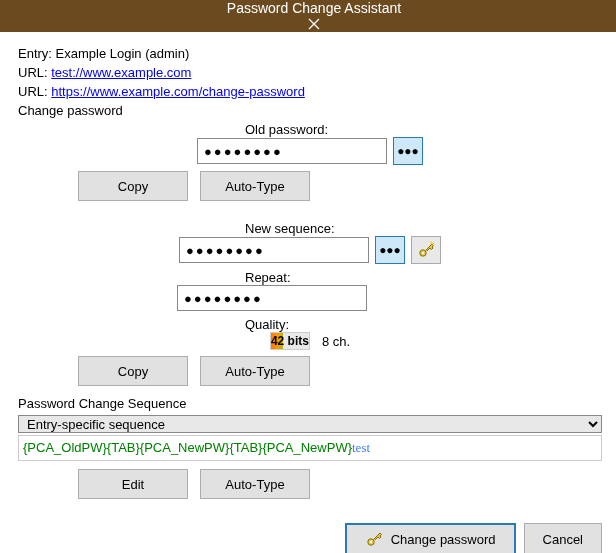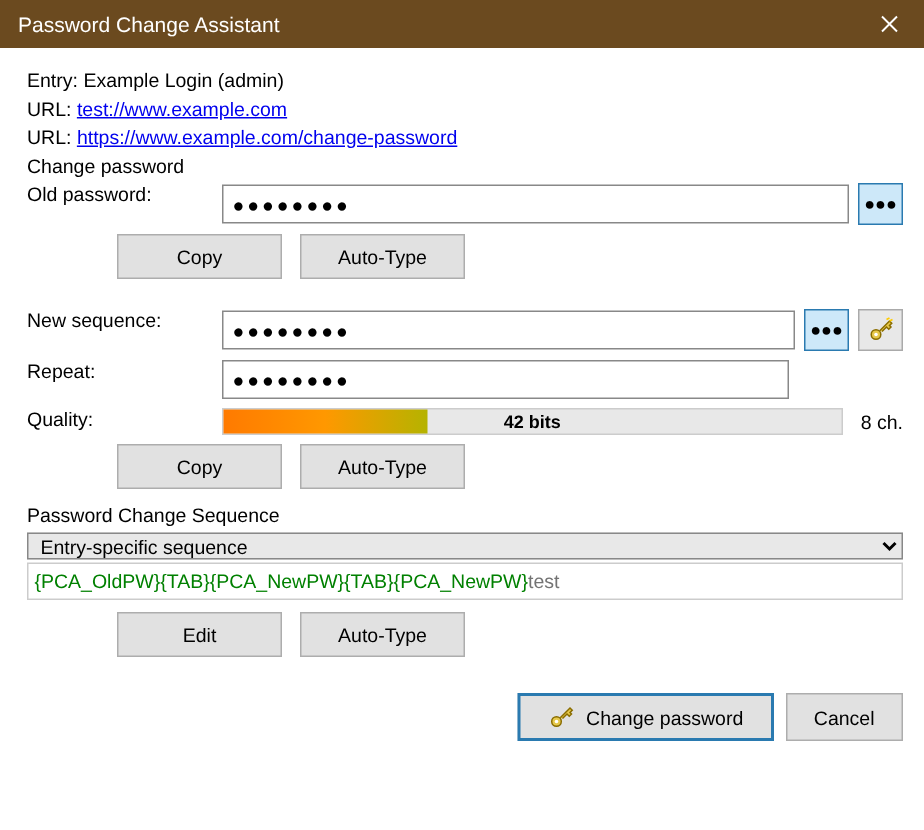--- a/index.html
+++ b/index.html
@@ -14,37 +14,40 @@
     overflow: hidden;
   }
   .titlebar {
     background: #6b4a1f;
     color: #fff;
     height: 32px;
     display: flex;
     align-items: center;
     padding: 0 0 0 12px;
     font-size: 14px;
+    flex-direction: column;
   }
   .titlebar .title { flex: 1; }
   .titlebar .close {
     width: 46px;
     height: 32px;
     display: flex;
     align-items: center;
     justify-content: center;
     font-size: 14px;
     cursor: pointer;
   }
   .content {
     padding: 10px 14px 12px 18px;
   }
   .row {
     display: flex;
+    align-items: center;
     margin-bottom: 4px;
+    flex-direction: column;
   }
   .label-col {
     width: 130px;
     flex-shrink: 0;
   }
   .field-col {
     flex: 1;
     display: flex;
     align-items: center;
     gap: 6px;
@@ -131,21 +134,21 @@
   }
   .seq-display {
     border: 1px solid #ccc;
     padding: 4px 4px;
     font-size: 13px;
     margin-top: 2px;
     margin-bottom: 8px;
     background: #fff;
   }
   .seq-green { color: #008000; }
-  .seq-black { color: #737373; }
+  .seq-black { color: #3b82f6; font-family: Liberation Serif, serif; }
   .footer {
     display: flex;
     justify-content: flex-end;
     gap: 8px;
     margin-top: 24px;
   }
   .footer .btn { padding: 0 18px; height: 32px; }
   .btn.primary {
     border: 2px solid #2a7ab0;
     background: #e1e1e1;

